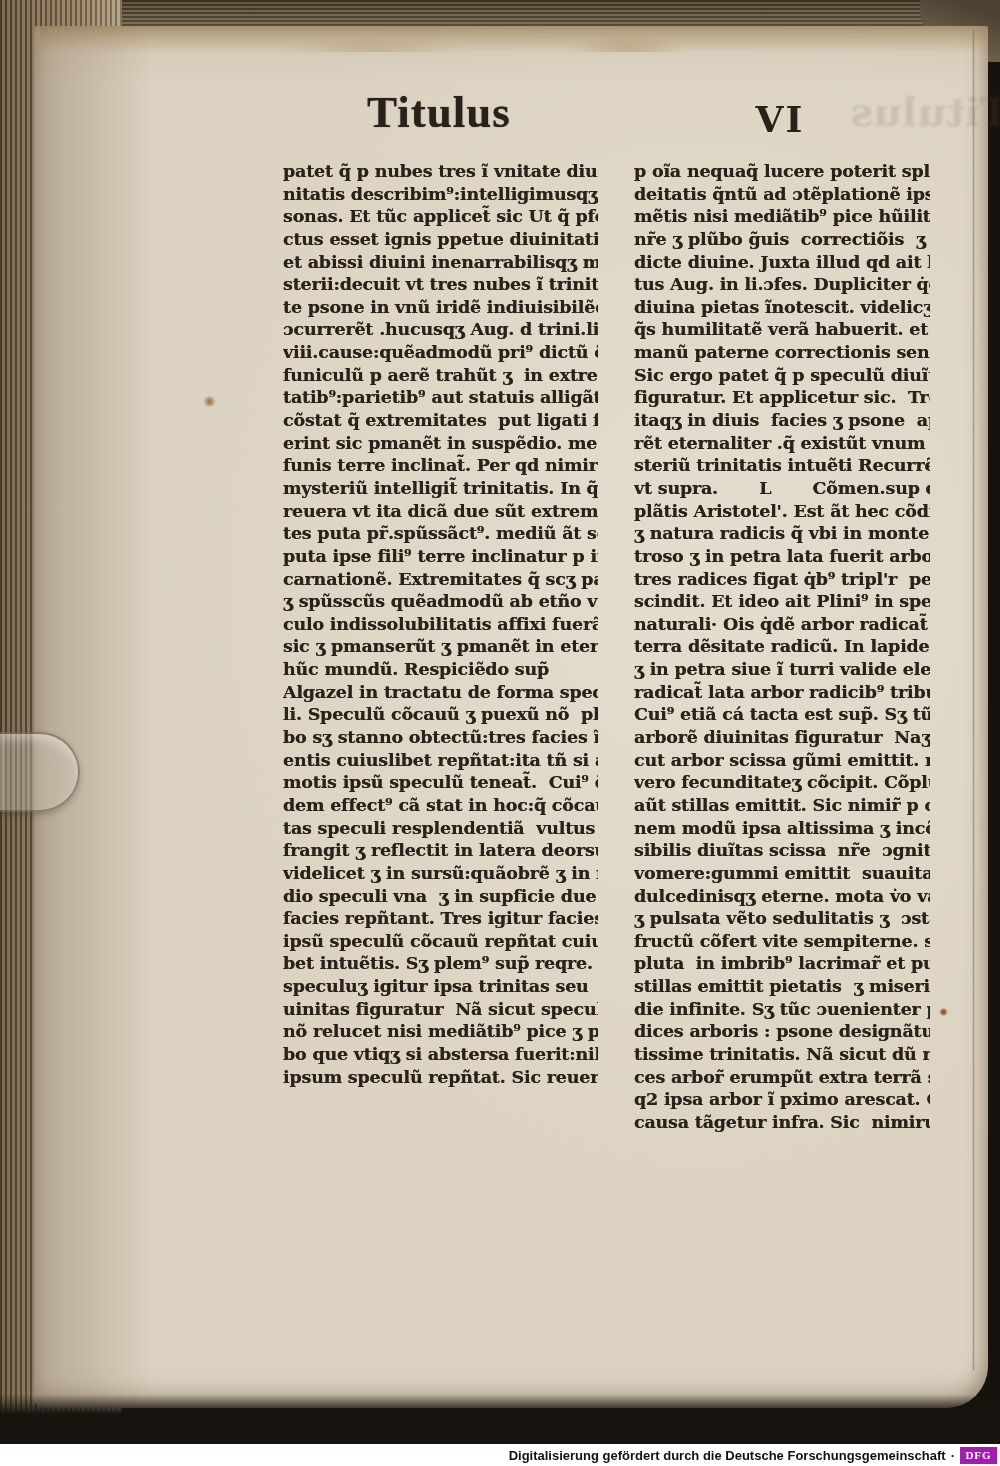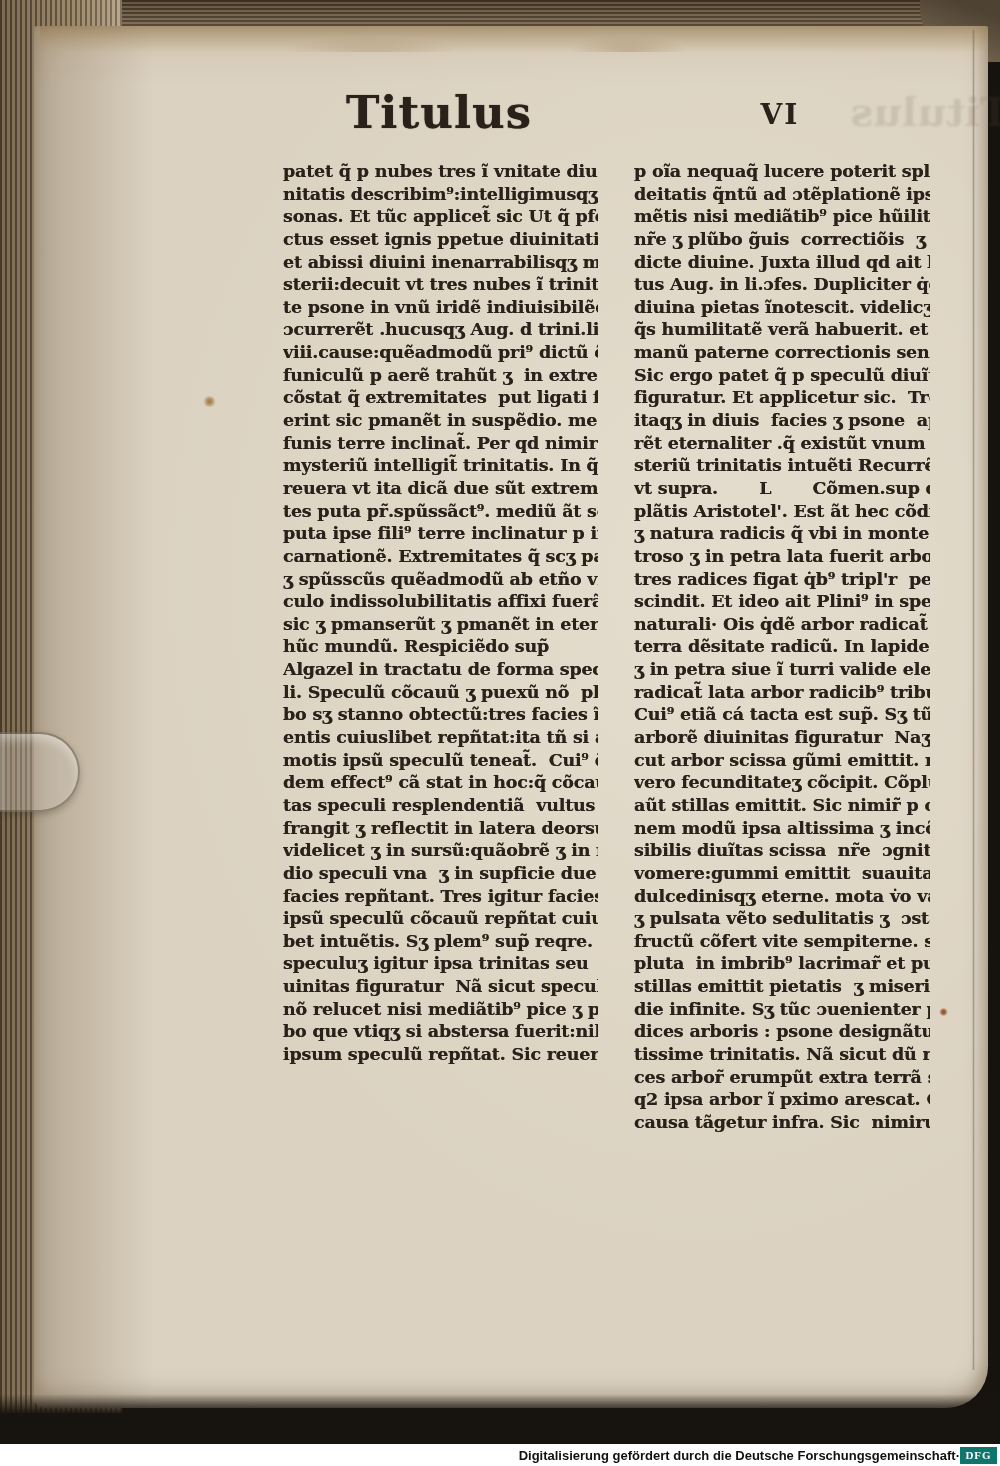--- a/index.html
+++ b/index.html
@@ -57,24 +57,25 @@
   .spot-a{position:absolute;left:203px;top:396px;width:13px;height:11px;border-radius:50%;
     background:radial-gradient(circle,#a6824f 20%,rgba(166,130,79,0) 75%);}
   .spot-b{position:absolute;left:939px;top:1008px;width:9px;height:8px;border-radius:50%;
     background:radial-gradient(circle,#97582f 25%,rgba(151,88,47,0) 75%);}
   
   .ink{color:#2a221a;}
   .running-title{
     position:absolute;left:283px;top:86px;width:312px;
     text-align:center;font-size:45px;font-weight:bold;letter-spacing:1px;
     text-shadow:0 0 1px rgba(42,34,26,.8);
+    font-family:Liberation Serif, serif;
   }
   .page-number{
     position:absolute;left:634px;top:98px;width:292px;
-    text-align:center;font-size:28px;font-weight:bold;letter-spacing:2px;
+    text-align:center;font-size:36px;font-weight:bold;letter-spacing:2px;
   }
   .ghost-title{
     position:absolute;left:850px;top:88px;width:160px;
     font-size:40px;font-weight:bold;color:#6b5c46;opacity:.16;
     transform:scaleX(-1);filter:blur(1px);text-align:center;
   }
   .col{
     position:absolute;top:160px;overflow:hidden;
     font-size:17.5px;font-weight:bold;line-height:22.65px;
     letter-spacing:-0.2px;
@@ -85,25 +86,25 @@
   .col-right{left:634px;width:296px;}
   
   .bottom-dark{
     position:absolute;left:0;top:1394px;width:1000px;height:50px;
     background:linear-gradient(180deg, rgba(22,18,13,0), #17130e 40%);
   }
   .footer-bar{
     position:absolute;left:0;top:1444px;width:1000px;height:22px;
     background:#ffffff;display:flex;align-items:center;justify-content:flex-end;
     font-family:"Liberation Sans",sans-serif;font-size:13px;font-weight:bold;color:#111;
-    padding-right:3px;box-sizing:border-box;
+    gap:5px;padding-right:3px;box-sizing:border-box;
   }
   .dfg-logo{
     display:inline-flex;align-items:center;justify-content:center;
-    width:37px;height:17px;background:#0f766e;color:#fff;
+    width:37px;height:17px;background:#a21caf;color:#fff;
     font-size:11px;font-weight:bold;letter-spacing:1px;
     font-family:"Liberation Serif",serif;
   }
 </style>
 </head>
 <body>
 
 <div class="top-edge"></div>
 <div class="top-right-corner"></div>
 <div class="left-binding"></div>
@@ -123,20 +124,21 @@
     <div class="line">patet q̃ p nubes tres ĩ vnitate diui</div>
     <div class="line">nitatis describim⁹:intelligimusqʒ p</div>
     <div class="line">sonas. Et tũc applicet̃ sic Ut q̃ pfe</div>
     <div class="line">ctus esset ignis ppetue diuinitatis</div>
     <div class="line">et abissi diuini inenarrabilisqʒ my/</div>
     <div class="line">sterii:decuit vt tres nubes ĩ trinita</div>
     <div class="line">te psone in vnũ iridẽ indiuisibilẽqʒ</div>
     <div class="line">ɔcurrerẽt .hucusqʒ Aug. d trini.li.</div>
     <div class="line">viii.cause:quẽadmodũ pri⁹ dictũ ẽ</div>
     <div class="line">funiculũ p aerẽ trahũt ʒ  in extremi</div>
+    <div class="line">tatib⁹:parietib⁹ aut statuis alligãt</div>
     <div class="line">cõstat q̃ extremitates  put ligati fu</div>
     <div class="line">erint sic pmanẽt in suspẽdio. mediũ</div>
     <div class="line">funis terre inclinat̃. Per qd nimirũ</div>
     <div class="line">mysteriũ intelligit̃ trinitatis. In q̃</div>
     <div class="line">reuera vt ita dicã due sũt extremita</div>
     <div class="line">tes puta pr̃.spũssãct⁹. mediũ ãt solũ</div>
     <div class="line">puta ipse fili⁹ terre inclinatur p in</div>
     <div class="line">carnationẽ. Extremitates q̃ scʒ pat̃</div>
     <div class="line">ʒ spũsscũs quẽadmodũ ab etño vin/</div>
     <div class="line">culo indissolubilitatis affixi fuerãt:</div>

